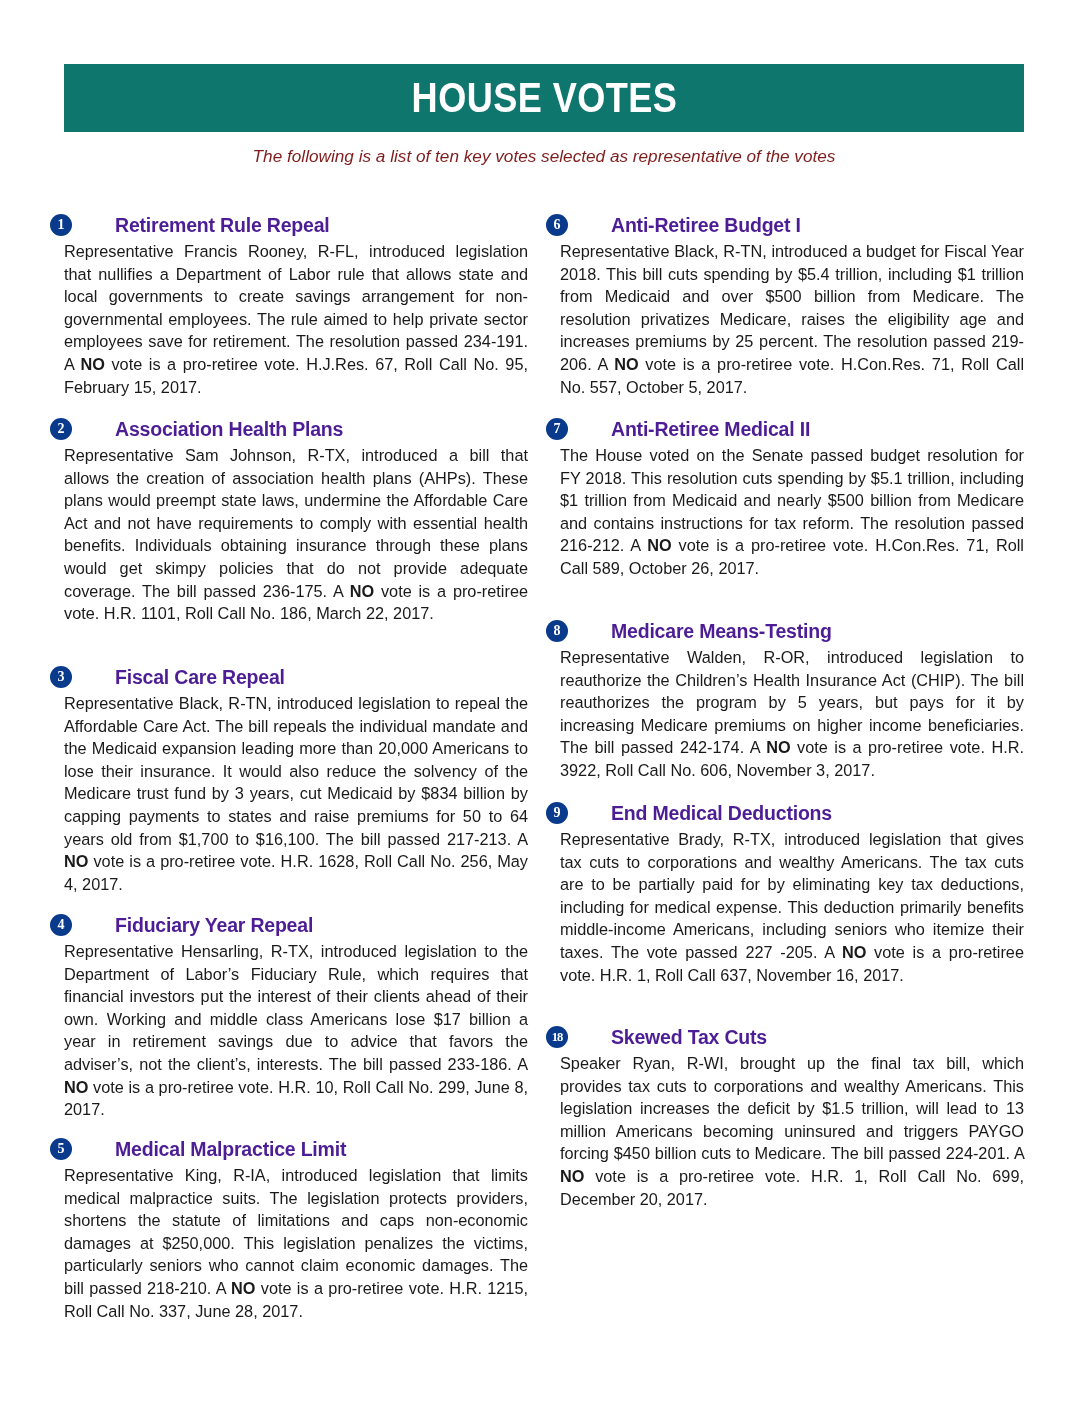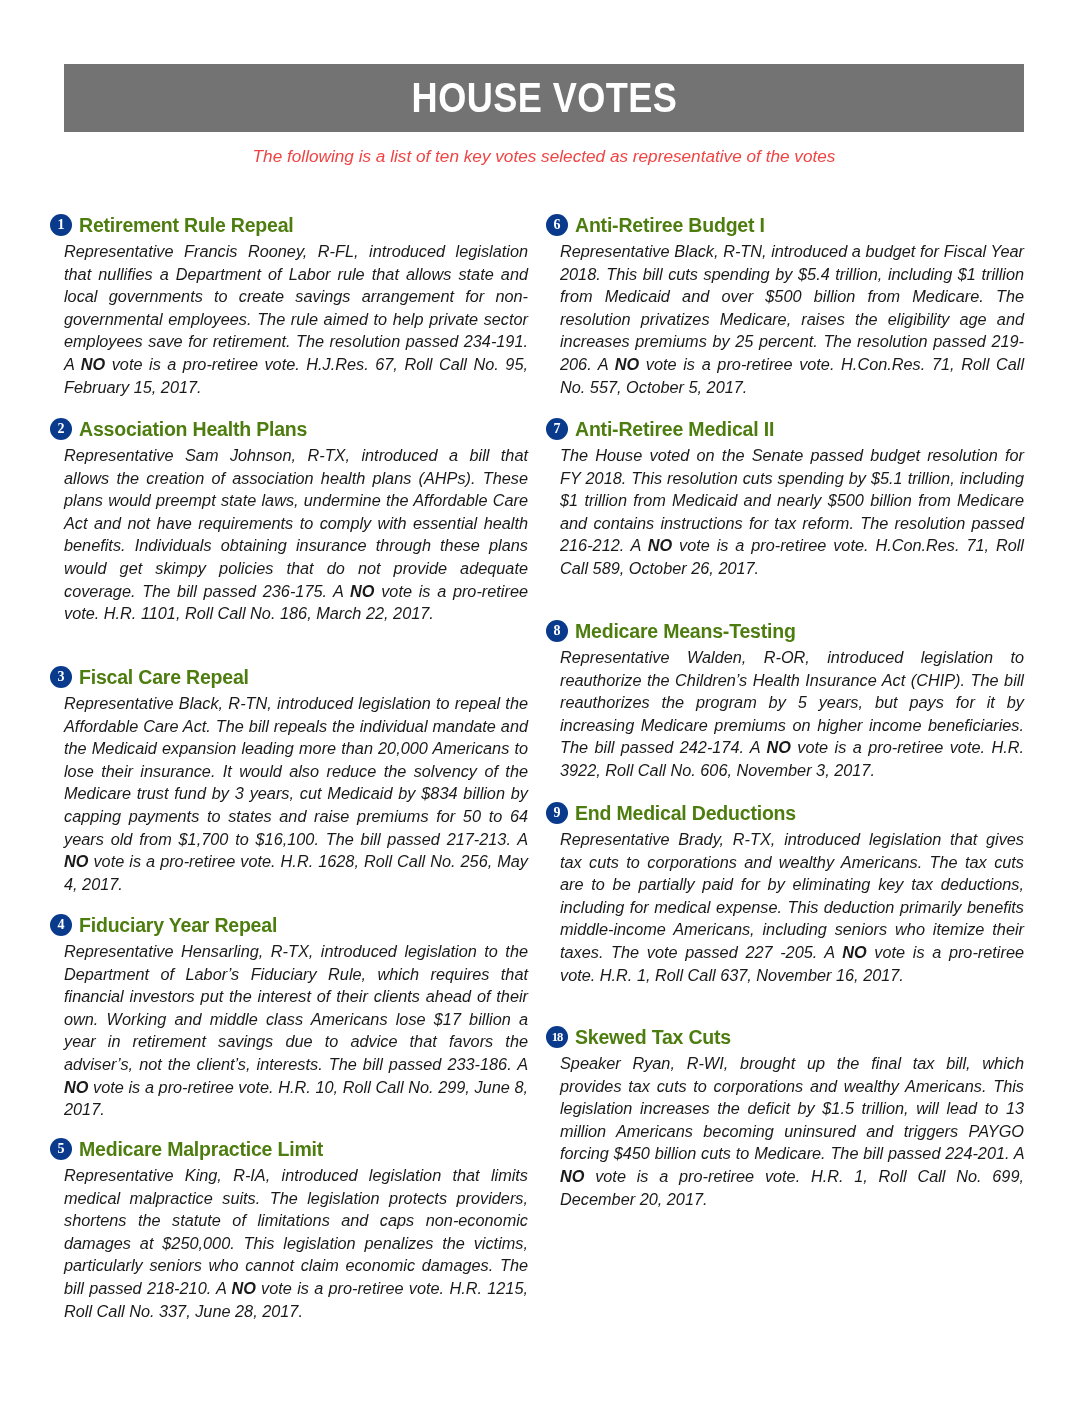--- a/index.html
+++ b/index.html
@@ -14,21 +14,21 @@
     overflow: hidden;
     font-family: "DejaVu Sans", sans-serif;
     color: #1a1a1a;
   }
   .banner {
     position: absolute;
     left: 64px;
     top: 64px;
     width: 960px;
     height: 68px;
-    background: #737373;
+    background: #0f766e;
     display: flex;
     align-items: center;
     justify-content: center;
   }
   .banner h1 {
     margin: 0;
     color: #ffffff;
     font-family: "Liberation Sans", sans-serif;
     font-weight: 700;
     font-size: 42px;
@@ -38,21 +38,21 @@
   .intro {
     position: absolute;
     left: 64px;
     top: 146px;
     width: 960px;
     text-align: center;
     font-family: "Liberation Sans", sans-serif;
     font-style: italic;
     font-size: 17.2px;
     line-height: 21px;
-    color: #ef4444;
+    color: #7f1d1d;
   }
   .intro span { display: block; }
   .item {
     position: absolute;
     width: 478px;
   }
   .item-head {
     display: flex;
     align-items: center;
     height: 26px;
@@ -69,34 +69,34 @@
     display: flex;
     align-items: center;
     justify-content: center;
     flex: 0 0 auto;
     margin-right: 7px;
   }
   .badge.wide { font-size: 12.5px; letter-spacing: -1px; }
   .title {
     font-family: "Liberation Sans", sans-serif;
     font-weight: 700;
-    color: #4d7c0f;
+    color: #4c1d95;
     font-size: 19.5px;
     letter-spacing: -0.2px;
+    margin-left: 36px;
   }
   .body {
     margin: 2px 0 0 14px;
     width: 464px;
     font-family: "Liberation Sans", sans-serif;
     font-size: 16.3px;
     line-height: 22.6px;
     text-align: justify;
     hyphens: manual;
     color: #1a1a1a;
-    font-style: italic;
   }
   .body b { font-weight: 700; }
 </style>
 </head>
 <body>
 
 <div class="banner">
   <h1>HOUSE VOTES</h1>
 </div>
 
@@ -132,21 +132,21 @@
   <div class="item-head">
     <span class="badge">4</span>
     <span class="title">Fiduciary Year Repeal</span>
   </div>
   <div class="body"><span>Representative Hensarling, R-TX, introduced legislation to the Department of Labor’s Fiduciary Rule, which requires that financial investors put the interest of their clients ahead of their own. Working and middle class Americans lose $17 billion a year in retirement savings due to advice that favors the adviser’s, not the client’s, interests. The bill passed 233-186. A </span><b>NO</b><span> vote is a pro-retiree vote. H.R. 10, Roll Call No. 299, June 8, 2017.</span></div>
 </div>
 
 <div class="item" style="left:50px; top:1136px;">
   <div class="item-head">
     <span class="badge">5</span>
-    <span class="title">Medicare Malpractice Limit</span>
+    <span class="title">Medical Malpractice Limit</span>
   </div>
   <div class="body"><span>Representative King, R-IA, introduced legislation that lim­its medical malpractice suits. The legislation protects providers, shortens the statute of limitations and caps non-economic damages at $250,000. This legislation penalizes the victims, particularly seniors who cannot claim economic damages. The bill passed 218-210. A </span><b>NO</b><span> vote is a pro-retiree vote. H.R. 1215, Roll Call No. 337, June 28, 2017.</span></div>
 </div>
 
 <div class="item" style="left:546px; top:212px;">
   <div class="item-head">
     <span class="badge">6</span>
     <span class="title">Anti-Retiree Budget I</span>
   </div>
   <div class="body"><span>Representative Black, R-TN, introduced a budget for Fiscal Year 2018. This bill cuts spending by $5.4 trillion, includ­ing $1 trillion from Medicaid and over $500 billion from Medicare. The resolution privatizes Medicare, raises the eligibility age and increases premiums by 25 percent. The resolution passed 219-206. A </span><b>NO</b><span> vote is a pro-retiree vote. H.Con.Res. 71, Roll Call No. 557, October 5, 2017.</span></div>

